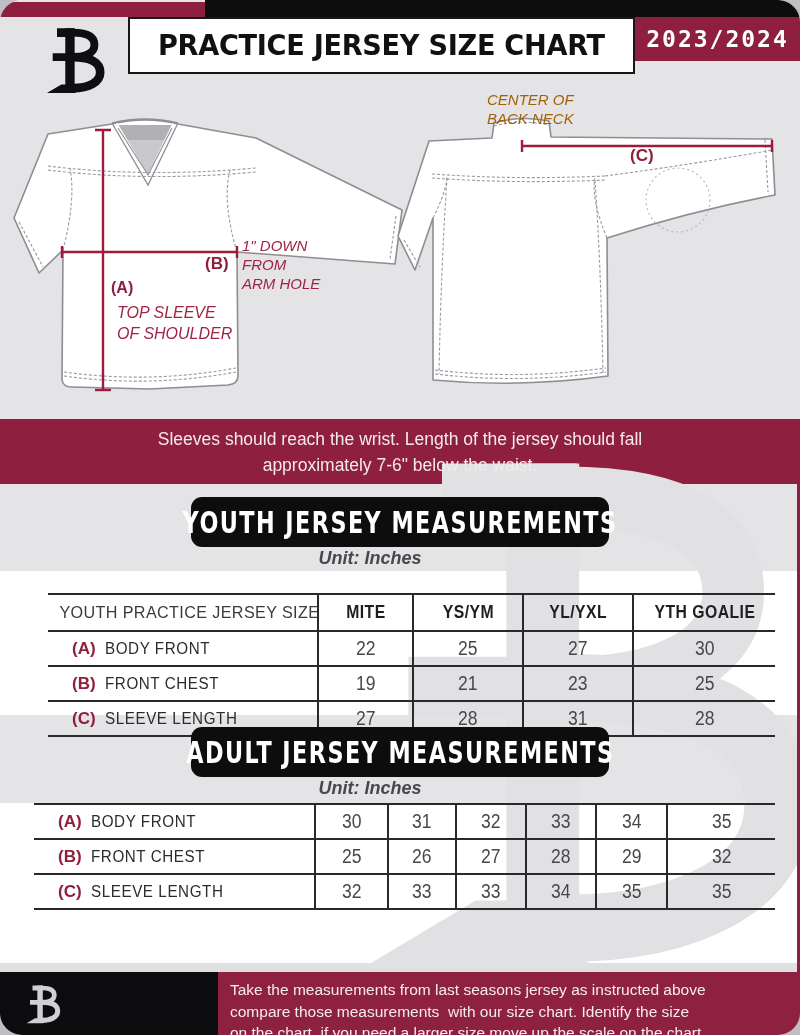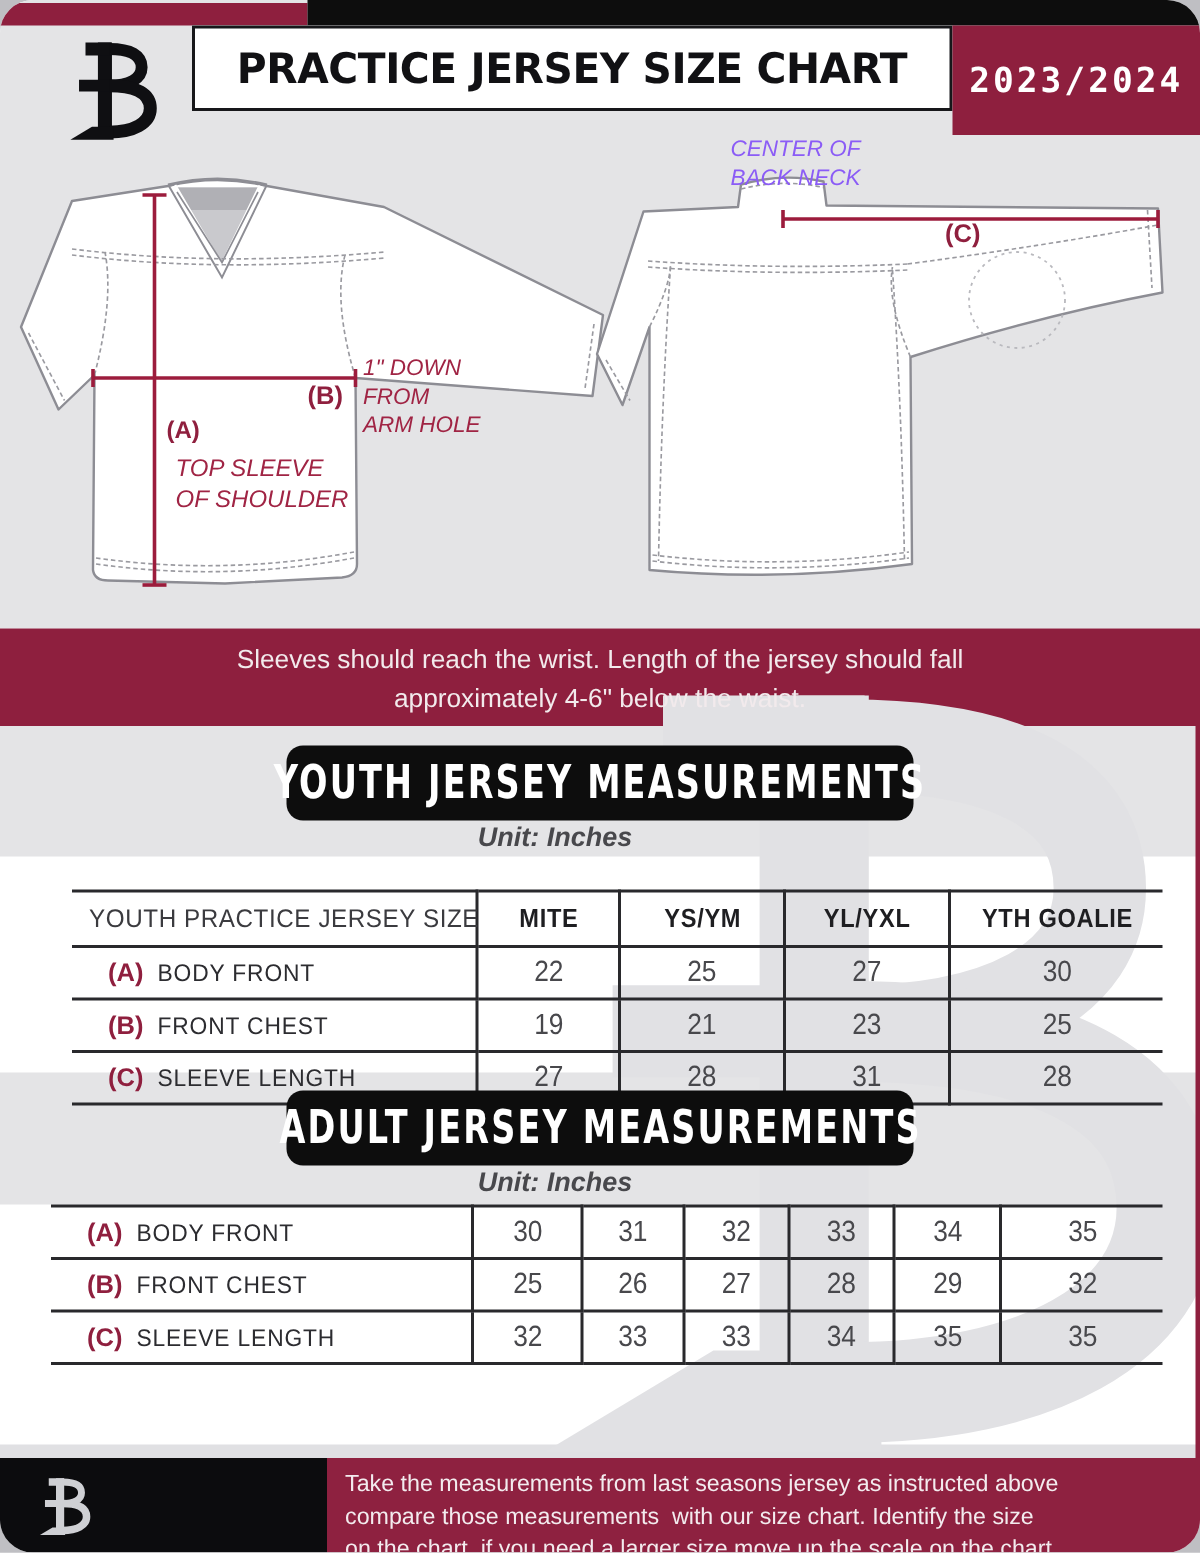--- a/index.html
+++ b/index.html
@@ -19,21 +19,21 @@
   .band-prefooter{left:0;top:963px;width:800px;height:9px;background:#e0e0e3;}
   .edge-right{right:0;top:484px;width:3px;height:488px;background:#8e1f3e;}
 
   
   .strip-maroon{left:0;top:2px;width:205px;height:15px;background:#8e1f3e;}
   .strip-black{left:205px;top:0;width:595px;height:17px;background:#0d0d0d;}
   .title-box{left:128px;top:17px;width:507px;height:57px;background:#ffffff;
              border:2px solid #17171a;box-sizing:border-box;display:flex;align-items:center;justify-content:center;}
   .title-box span{font-family:"DejaVu Sans",sans-serif;font-weight:bold;font-size:28px;color:#111114;
                   letter-spacing:-0.3px;white-space:nowrap;transform:scaleX(0.97);}
-  .year-box{left:635px;top:17px;width:165px;height:73px;background:#8e1f3e;
+  .year-box{left:635px;top:17px;width:165px;height:44px;background:#8e1f3e;
             display:flex;align-items:center;justify-content:center;}
   .year-box span{font-family:"DejaVu Sans Mono",monospace;font-weight:bold;font-size:23px;color:#ffffff;letter-spacing:2px;}
 
   
   .banner-text{left:0;top:426px;width:800px;text-align:center;color:#f2eaec;
                font-size:17.5px;line-height:26px;}
 
   
   .pill{left:191px;width:418px;height:50px;background:#0d0d0d;border-radius:11px;
         display:flex;align-items:center;justify-content:center;}
@@ -65,21 +65,21 @@
   .rowname{display:inline-block;font-size:16px;color:#2c2c30;letter-spacing:0.6px;transform:scaleX(0.95);transform-origin:left center;}
   .num{text-align:center;}
   .num span{display:inline-block;font-size:19.5px;color:#48484c;transform:scaleX(0.9);}
 
   
   .anno-b-label{left:205px;top:254px;font-weight:bold;font-size:17px;color:#8f1f3e;}
   .anno-b-note{left:242px;top:236px;font-style:italic;font-size:15px;line-height:19px;color:#a02444;}
   .anno-a-label{left:111px;top:279px;font-weight:bold;font-size:16px;color:#8f1f3e;}
   .anno-a-note{left:117px;top:302px;font-style:italic;font-size:16px;line-height:21px;color:#a02444;}
   .anno-c-label{left:630px;top:146px;font-weight:bold;font-size:17px;color:#8f1f3e;}
-  .anno-c-note{left:487px;top:90px;font-style:italic;font-size:15px;line-height:19px;color:#8b5cf6;}
+  .anno-c-note{left:487px;top:90px;font-style:italic;font-size:15px;line-height:19px;color:#a16207;}
 
   
   .footer-black{left:0;top:972px;width:218px;height:63px;background:#0c0c0e;}
   .footer-maroon{left:218px;top:972px;width:582px;height:63px;background:#8e2140;}
   .footer-note{left:230px;top:979px;width:565px;color:#f3ebee;font-size:15.5px;line-height:21.5px;}
 </style>
 </head>
 <body>
 
 <div class="page">
@@ -189,21 +189,21 @@
   <div class="abs z2 anno-c-label">(C)</div>
   <div class="abs z2 anno-b-label">(B)</div>
   <div class="abs z2 anno-b-note pre">1" DOWN
 FROM
 ARM HOLE</div>
   <div class="abs z2 anno-a-label">(A)</div>
   <div class="abs z2 anno-a-note pre">TOP SLEEVE
 OF SHOULDER</div>
 
   <div class="abs z2 banner-text pre">Sleeves should reach the wrist. Length of the jersey should fall
-approximately 4-6" below the waist.</div>
+approximately 7-6" below the waist.</div>
 
   <div class="abs z2 pill pill-youth">
     <span>YOUTH JERSEY MEASUREMENTS</span>
   </div>
   <div class="abs z2 unit unit-youth">Unit: Inches</div>
 
   <table class="mtable yt z2">
     <colgroup>
         <col class="c0">
         <col class="c1">

